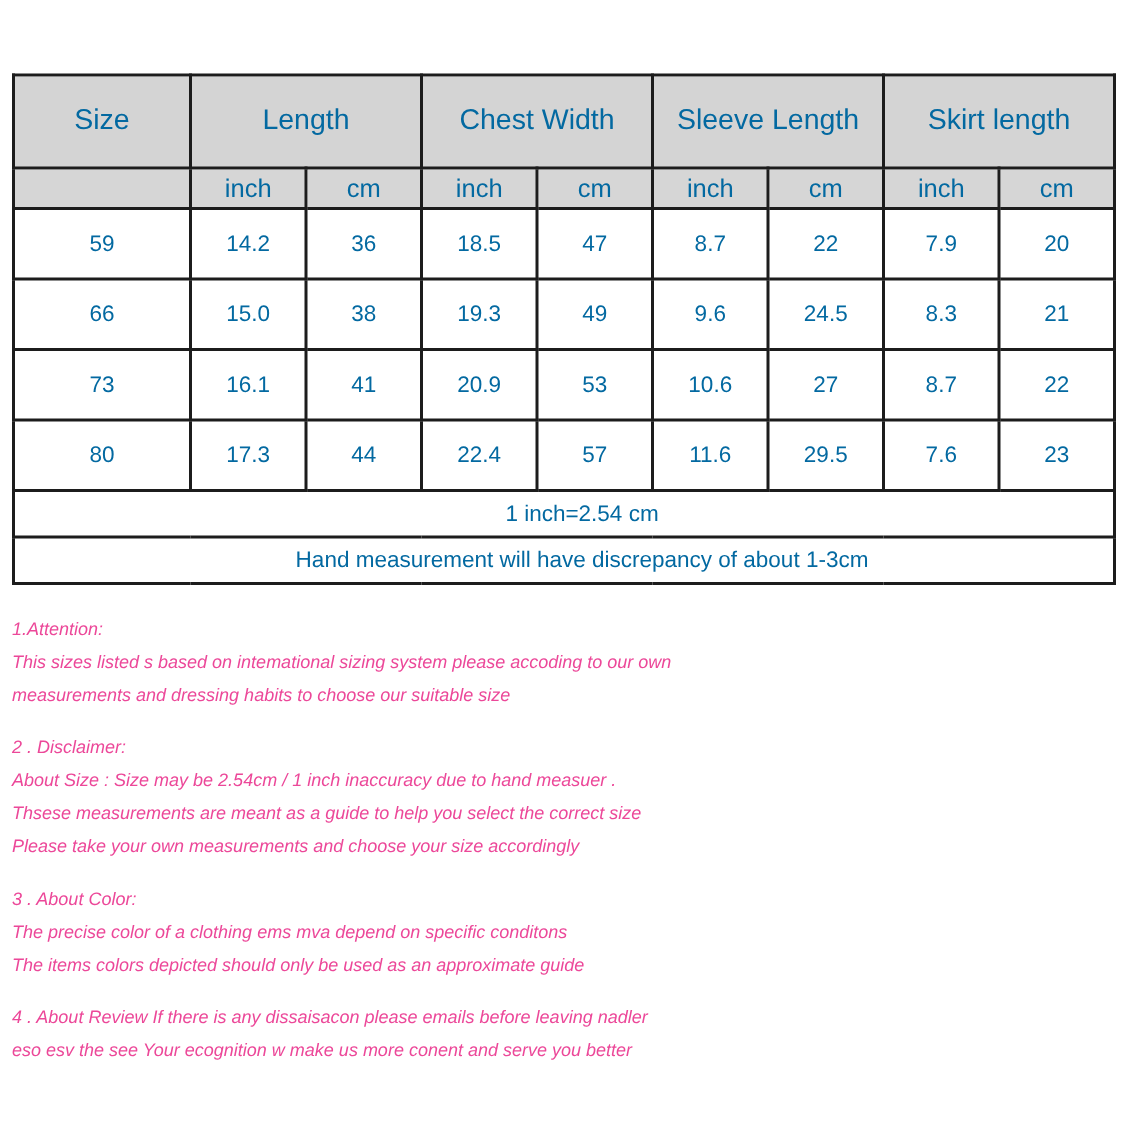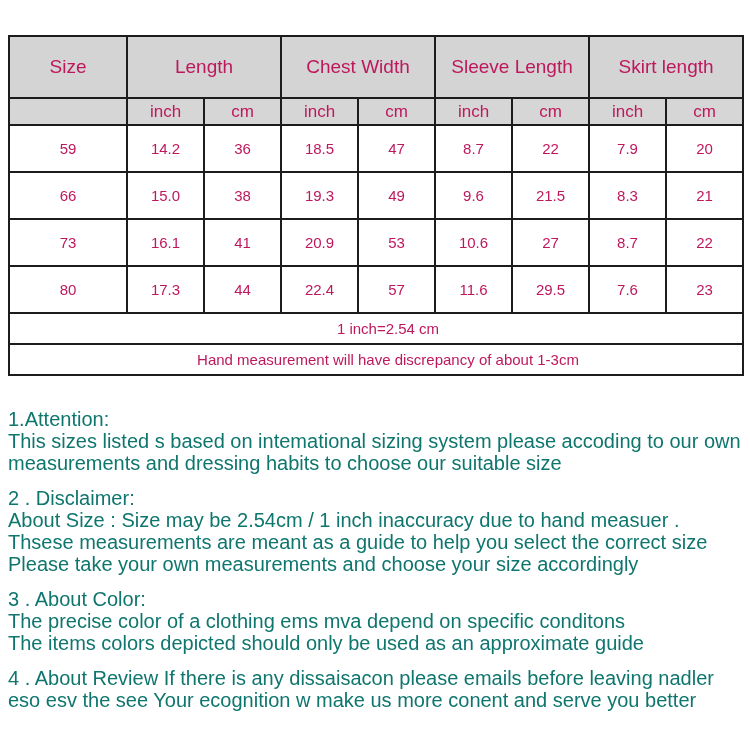--- a/index.html
+++ b/index.html
@@ -14,25 +14,25 @@
   .page {
     position: relative;
     width: 750px;
     height: 750px;
     background: #ffffff;
     overflow: hidden;
   }
   table.size-chart {
     position: absolute;
     left: 8px;
-    top: 35px;
+    top: 49px;
     width: 734px;
     border-collapse: collapse;
     table-layout: fixed;
-    color: #be185d;
+    color: #0369a1;
   }
   table.size-chart th,
   table.size-chart td {
     border: 2px solid #1c1c1c;
     text-align: center;
     vertical-align: middle;
     padding: 0;
     overflow: hidden;
     white-space: nowrap;
   }
@@ -52,23 +52,24 @@
   tr.data-row td { font-size: 15px; background: #ffffff; }
   tr.foot-row { height: 31px; }
   tr.foot-row td { font-size: 15px; background: #ffffff; padding-left: 24px; }
   col.c-size { width: 118px; }
   col.c-val { width: 77px; }
   .notes {
     position: absolute;
     left: 8px;
     top: 408px;
     width: 700px;
-    color: #0f766e;
-    font-size: 20px;
+    color: #ec4899;
+    font-size: 12px;
     line-height: 22px;
+    font-style: italic;
   }
   .note { margin-bottom: 13px; }
   .note-line { white-space: nowrap; }
 </style>
 </head>
 <body>
 
 <div class="page">
 
   <table class="size-chart">
@@ -115,21 +116,21 @@
         <td>7.9</td>
         <td>20</td>
       </tr>
       <tr class="data-row">
         <td>66</td>
         <td>15.0</td>
         <td>38</td>
         <td>19.3</td>
         <td>49</td>
         <td>9.6</td>
-        <td>21.5</td>
+        <td>24.5</td>
         <td>8.3</td>
         <td>21</td>
       </tr>
       <tr class="data-row">
         <td>73</td>
         <td>16.1</td>
         <td>41</td>
         <td>20.9</td>
         <td>53</td>
         <td>10.6</td>

